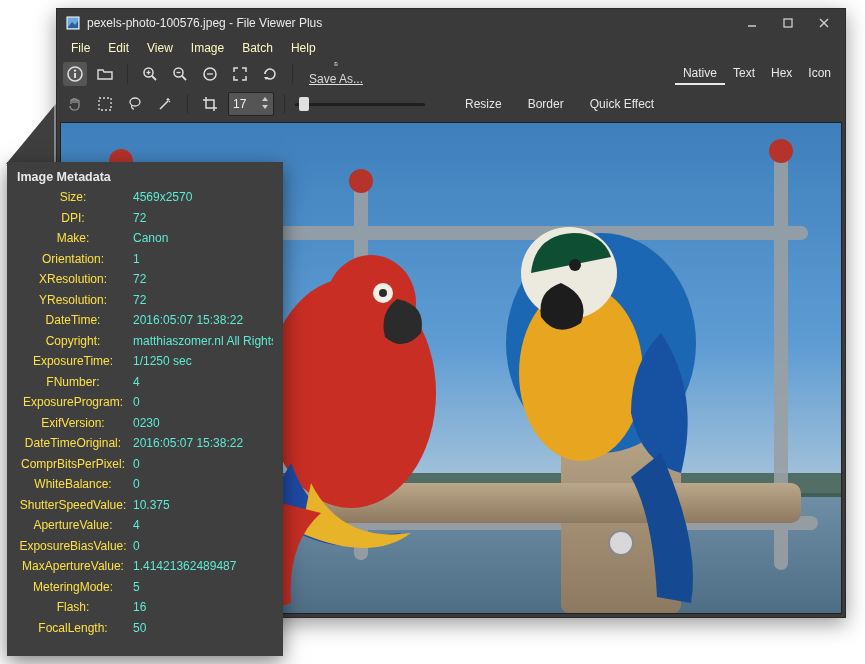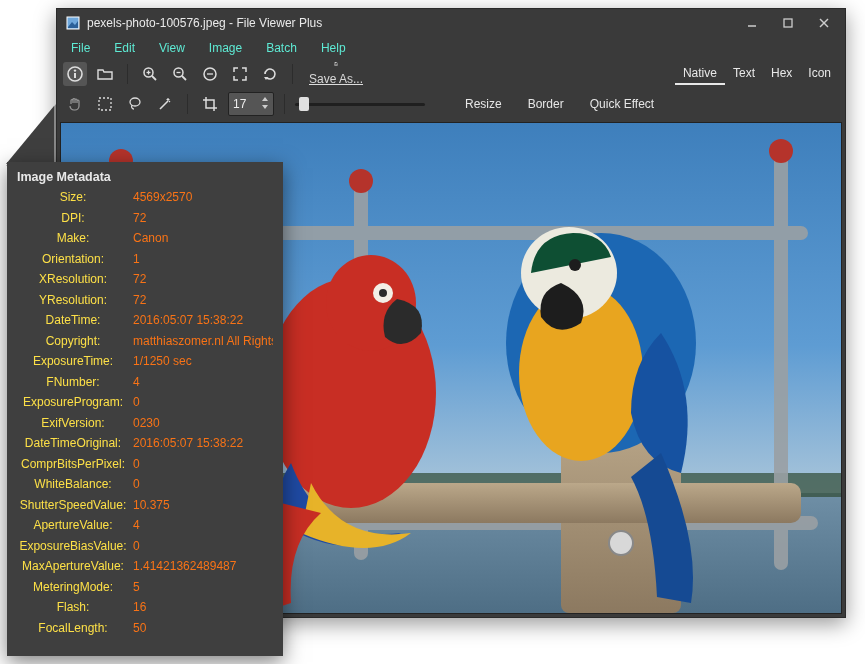--- a/index.html
+++ b/index.html
@@ -52,22 +52,22 @@
     border: 1px solid transparent;
   }
   .win-btn svg { display: block; }
 
   
   .menu-bar {
     height: 22px;
     display: flex;
     align-items: center;
     padding: 0 6px;
-    gap: 8px;
-    color: #5eead4;
+    gap: 2px;
+    color: #fef9c3;
     background: #3a3a3a;
   }
   .menu-item { padding: 2px 8px; border-radius: 2px; cursor: default; }
 
   
   .toolbar {
     height: 30px;
     display: flex;
     align-items: center;
     padding: 0 6px;
@@ -153,21 +153,21 @@
     background: #3f3f3f;
     color: #e8e8e8;
     padding: 8px 10px 6px 10px;
     box-shadow: 0 6px 20px rgba(0,0,0,0.5);
     z-index: 6;
     overflow: hidden;
   }
   .metadata-title { font-weight: bold; margin-bottom: 6px; font-size: 12.5px; }
   .md-row { display: flex; align-items: baseline; height: 20.5px; }
   .md-label { width: 116px; text-align: center; color: #fde047; font-size: 12px; padding-right: 4px; }
-  .md-value { flex: 1; font-size: 12px; color: #f97316; white-space: nowrap; overflow: hidden; text-overflow: clip; }
+  .md-value { flex: 1; font-size: 12px; color: #5eead4; white-space: nowrap; overflow: hidden; text-overflow: clip; }
 
 </style>
 </head>
 <body>
 
 <div class="app-window">
 
   <div class="title-bar">
     <span class="title-icon">
       <svg width="16" height="16" viewBox="0 0 16 16">

